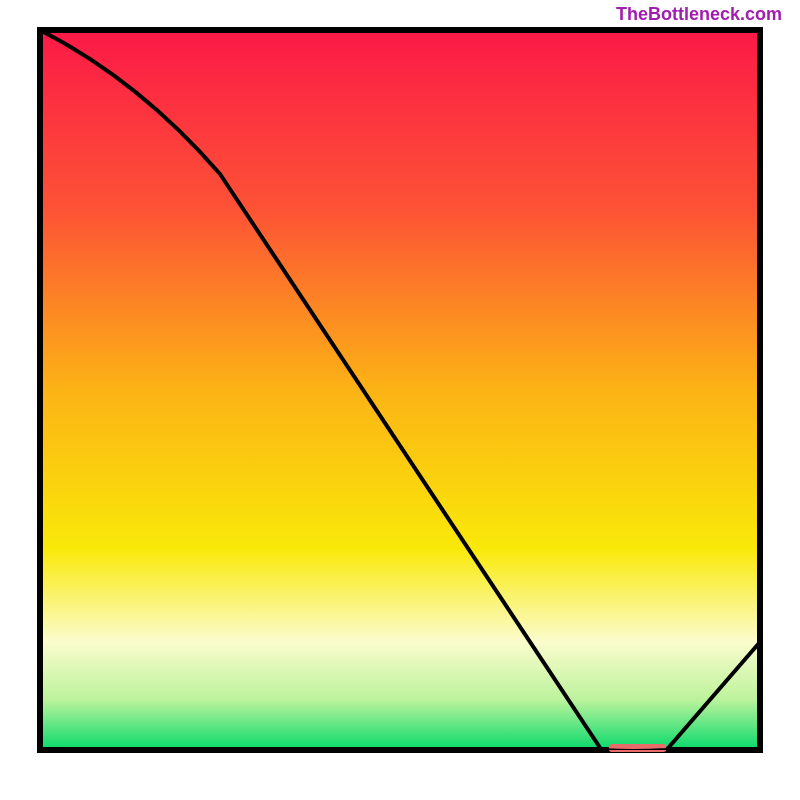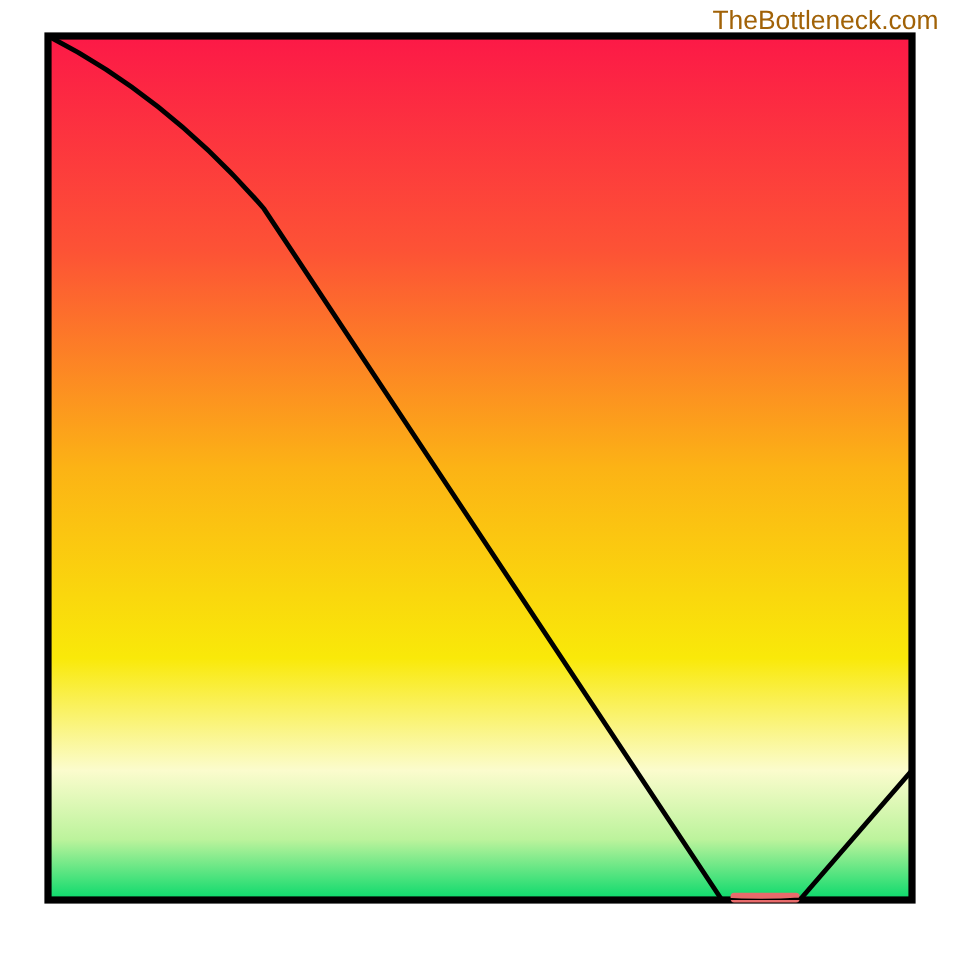--- a/index.html
+++ b/index.html
@@ -12,23 +12,23 @@
   }
   #chart-wrap {
     position: relative;
     width: 800px;
     height: 800px;
   }
   #watermark {
     position: absolute;
     top: 4px;
     right: 18px;
-    font-size: 22px;
-    color: #a16207;
-    font-weight: 400;
+    font-size: 18px;
+    color: #a21caf;
+    font-weight: 700;
     z-index: 10;
   }
   svg {
     display: block;
   }
 </style>
 </head>
 <body>
 
 <div id="chart-wrap">

